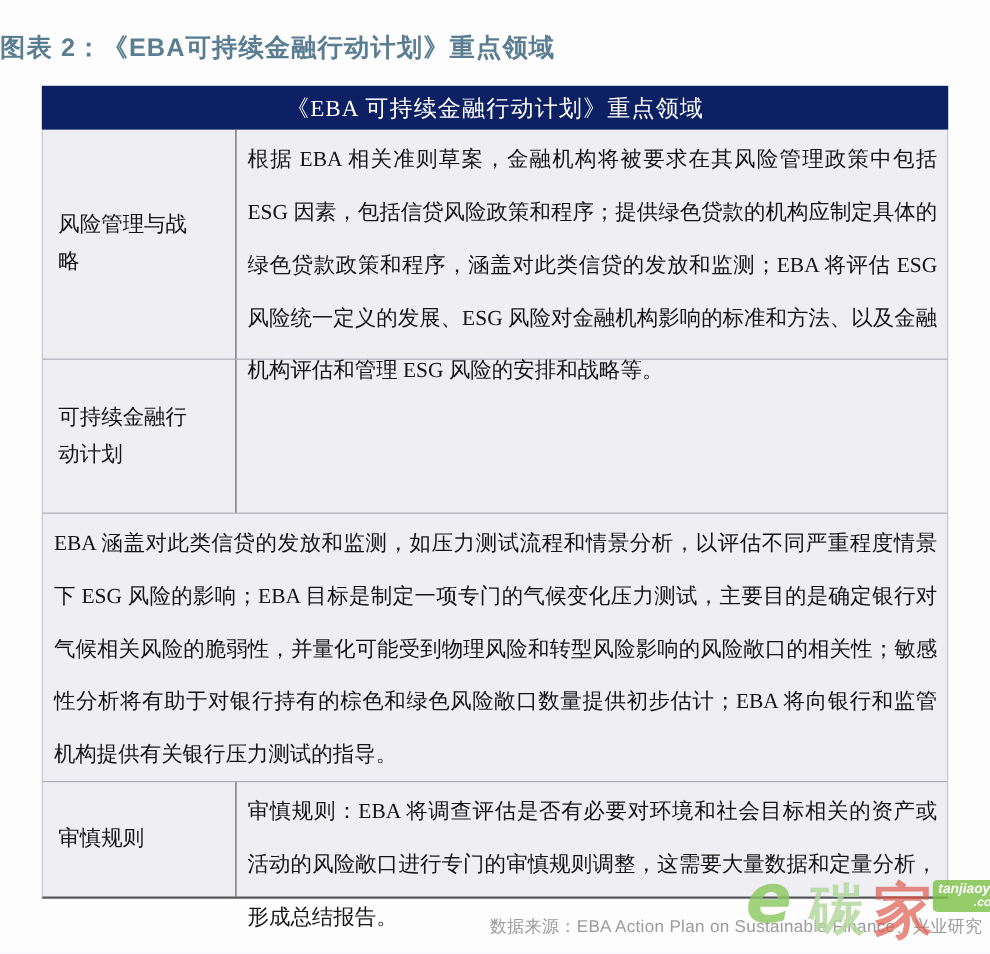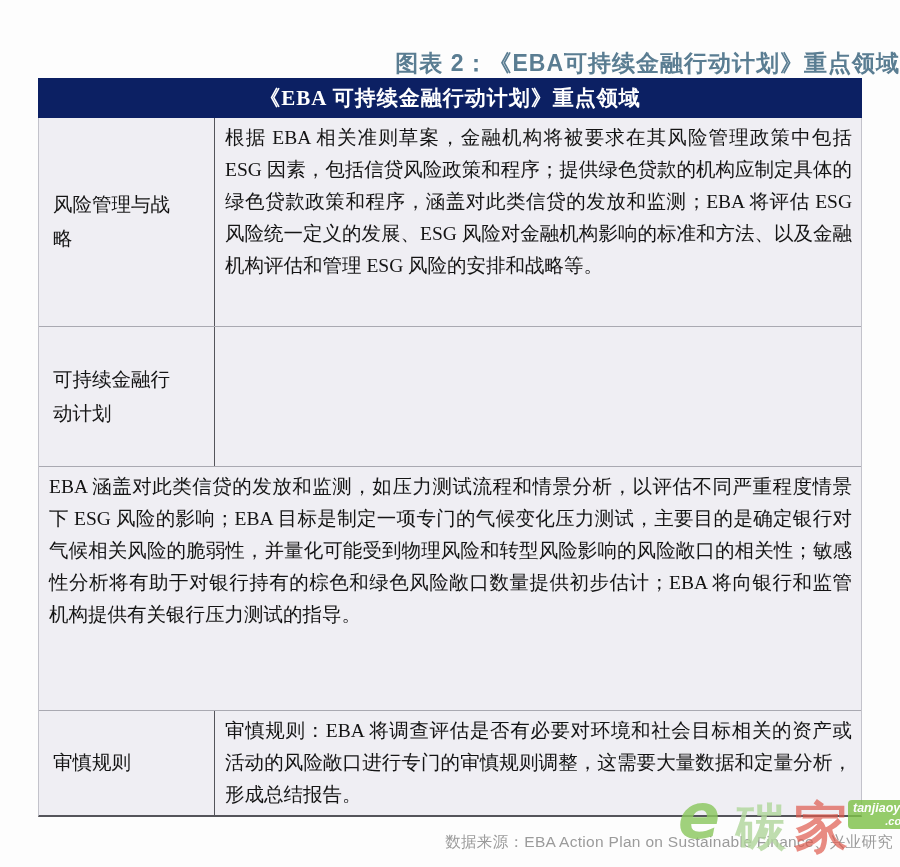--- a/index.html
+++ b/index.html
@@ -6,39 +6,38 @@
   body {
     width: 900px; height: 867px;
     background: #fdfdfd;
     position: relative;
     overflow: hidden;
     font-family: "Liberation Sans", sans-serif;
   }
   .fig-title {
     position: absolute;
     top: 28px; left: 0; width: 900px;
-    text-align: right;
+    text-align: left;
     font-family: "Liberation Sans", sans-serif;
     font-weight: bold;
     font-size: 23px;
     color: #5a7d92;
     letter-spacing: 1px;
-    margin-top: 20px;
   }
   .table-wrap {
     position: absolute;
     left: 38px; top: 78px; width: 824px;
   }
   .thead {
     height: 40px;
     background: #0c2063;
     color: #ffffff;
     display: flex; align-items: center; justify-content: center;
     font-family: "Liberation Serif", "DejaVu Serif", serif;
-    font-weight: bold;
+    font-weight: normal;
     font-size: 21px;
     letter-spacing: 1px;
   }
   .tbody {
     background: #efeef3;
     border-left: 1px solid #c3c3cb;
     border-right: 1px solid #c3c3cb;
     border-bottom: 2px solid #54545a;
     box-sizing: border-box;
   }
@@ -54,21 +53,21 @@
     font-size: 19.5px;
     line-height: 34px;
     color: #141414;
   }
   .desc-cell {
     flex: 1;
     box-sizing: border-box;
     padding: 4px 9px 0 10px;
     font-family: "Liberation Serif", "DejaVu Serif", serif;
     font-size: 19.5px;
-    line-height: 32px;
+    line-height: 48px;
     color: #141414;
     text-align: justify;
     text-justify: inter-ideograph;
   }
   .row-1 { height: 208px; }
   .row-2 { height: 140px; }
   .row-3 { height: 244px; }
   .row-4 { height: 105px; }
   .source-line {
     position: absolute;

